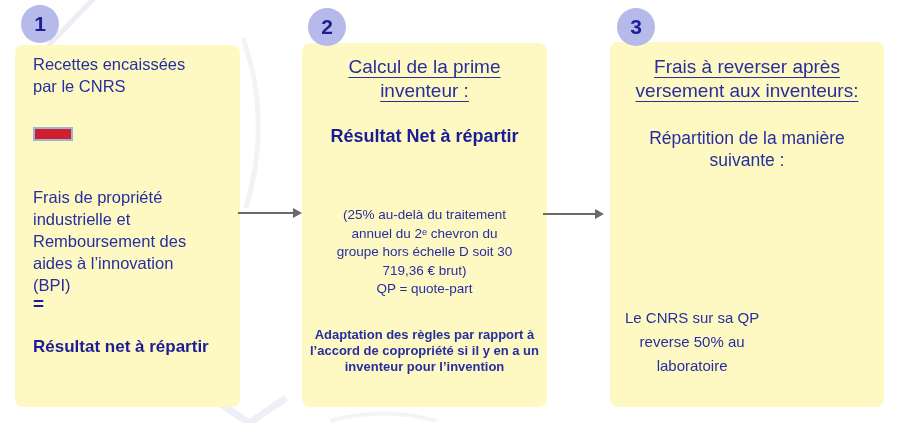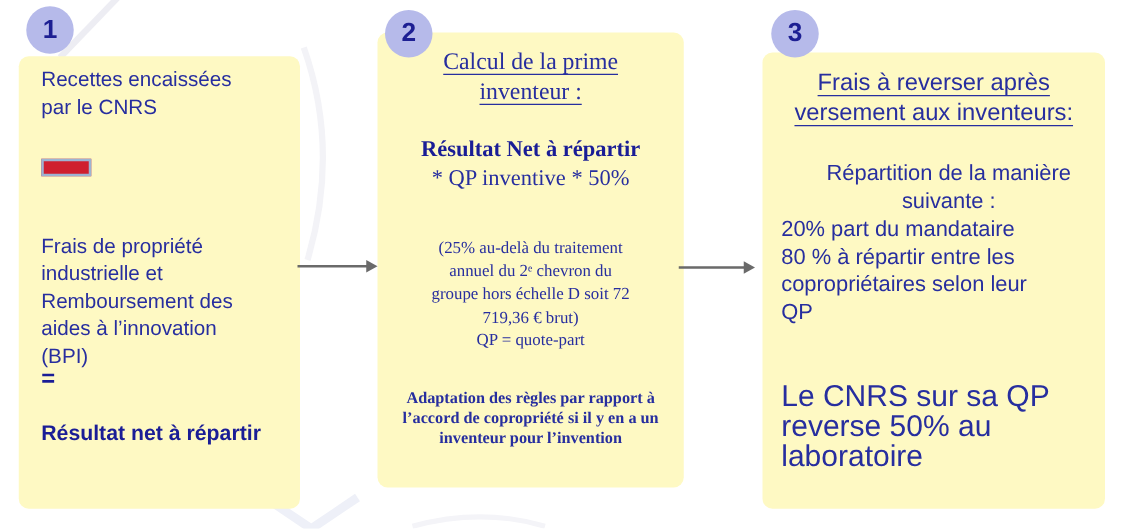--- a/index.html
+++ b/index.html
@@ -1,21 +1,21 @@
 <!DOCTYPE html>
 <html><head>
 <meta charset="utf-8">
 <style>
   html,body{margin:0;padding:0;background:#ffffff;}
   .canvas{position:relative;width:899px;height:423px;background:#ffffff;overflow:hidden;
           font-family:"Liberation Sans",sans-serif;color:#272e9f;}
   .bg-decor{position:absolute;left:0;top:0;z-index:0;}
   .box{position:absolute;background:#fef9c3;border-radius:8px;z-index:1;}
   #box1{left:15px;top:45px;width:225px;height:362px;}
-  #box2{left:302px;top:26px;width:245px;height:364px;font-family:Liberation Serif, serif;}
+  #box2{left:302px;top:43px;width:245px;height:364px;}
   #box3{left:610px;top:42px;width:274px;height:365px;}
   .badge{position:absolute;width:38px;height:38px;border-radius:50%;background:#b6baea;
          color:#1d1f93;font-weight:bold;font-size:21px;display:flex;align-items:center;
          justify-content:center;z-index:2;}
   #badge1{left:21px;top:5px;}
   #badge2{left:308px;top:8px;}
   #badge3{left:617px;top:8px;}
   .lines{white-space:pre-line;}
   .abs{position:absolute;}
   .body-txt{font-size:16.5px;line-height:22px;}
@@ -23,21 +23,21 @@
              text-decoration:underline;text-underline-offset:4px;}
   .minus-bar{position:absolute;left:18px;top:82px;width:36px;height:10px;
              background:#cf1f2e;border:2px solid #9db3d2;}
   .equals{font-size:19px;font-weight:bold;color:#1a1d96;}
   .bold-navy{font-weight:bold;color:#1a1d96;}
   .formula{width:100%;text-align:center;font-size:18px;line-height:23px;}
   .note{width:100%;text-align:center;font-size:13.5px;line-height:18.5px;}
   .adaptation{width:100%;text-align:center;font-size:13px;line-height:16px;font-weight:600;}
   .intro-center{width:100%;text-align:center;font-size:17.5px;line-height:22px;}
   .left-block{font-size:17.5px;line-height:22px;text-align:left;}
-  .cnrs-block{font-size:24px;line-height:24px;text-align:left;}
+  .cnrs-block{font-size:15px;line-height:24px;text-align:center;}
   .arrow{position:absolute;height:2px;background:#6a6a6a;z-index:1;}
   .arrow::after{content:"";position:absolute;right:-8px;top:-4px;width:0;height:0;
                 border-left:9px solid #6a6a6a;border-top:5px solid transparent;
                 border-bottom:5px solid transparent;}
   #arrow1{left:238px;top:212px;width:56px;}
   #arrow2{left:543px;top:213px;width:53px;}
 </style>
 </head>
 <body>
 
@@ -65,41 +65,36 @@
 (BPI)</div>
     <div class="abs equals" style="left:18px;top:248px;">=</div>
     <div class="abs bold-navy" style="left:18px;top:292px;font-size:17px;">Résultat net à répartir</div>
   </div>
 
   <div class="box" id="box2">
     <div class="abs lines box-title" style="top:12px;">Calcul de la prime
 inventeur :</div>
     <div class="abs formula" style="top:82px;">
       <div class="bold-navy">Résultat Net à répartir</div>
-      <div>* QP inventive * 50%</div>
     </div>
     <div class="abs lines note" style="top:163px;">(25% au-delà du traitement
 annuel du 2ᵉ chevron du
-groupe hors échelle D soit 72
+groupe hors échelle D soit 30
 719,36 € brut)
 QP = quote-part</div>
     <div class="abs lines adaptation" style="top:284px;">Adaptation des règles par rapport à
 l’accord de copropriété si il y en a un
 inventeur pour l’invention</div>
   </div>
 
   <div class="box" id="box3">
     <div class="abs lines box-title" style="top:13px;">Frais à reverser après
 versement aux inventeurs:</div>
-    <div class="abs lines intro-center" style="top:85px;padding-left:12px;">Répartition de la manière
+    <div class="abs lines intro-center" style="top:85px;">Répartition de la manière
 suivante :</div>
-    <div class="abs lines left-block" style="left:15px;top:130px;">20% part du mandataire
-80 % à répartir entre les
-copropriétaires selon leur
-QP</div>
     <div class="abs lines cnrs-block" style="left:15px;top:264px;">Le CNRS sur sa QP
 reverse 50% au
 laboratoire</div>
   </div>
 
   <div class="arrow" id="arrow1"></div>
   <div class="arrow" id="arrow2"></div>
 
 </div>
 

